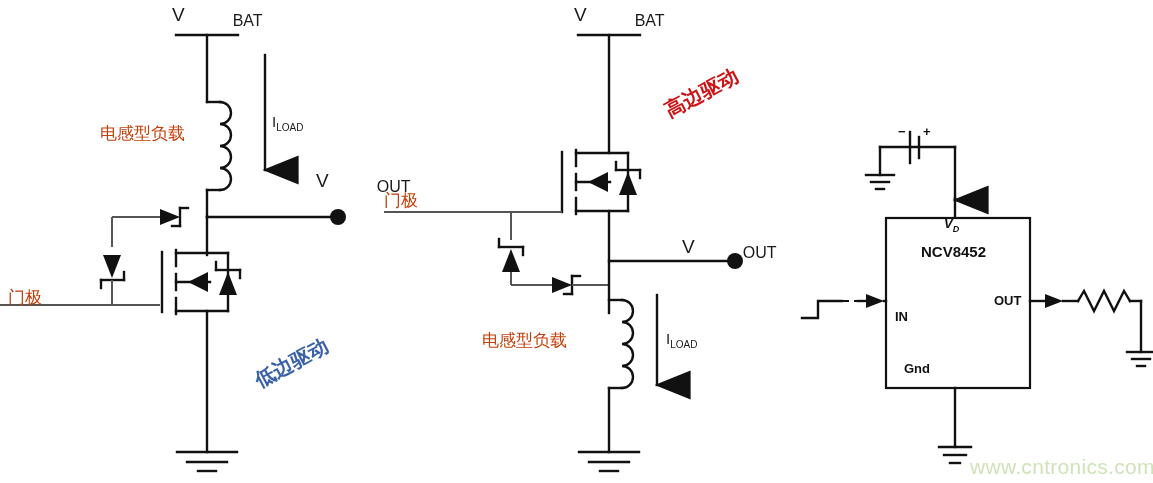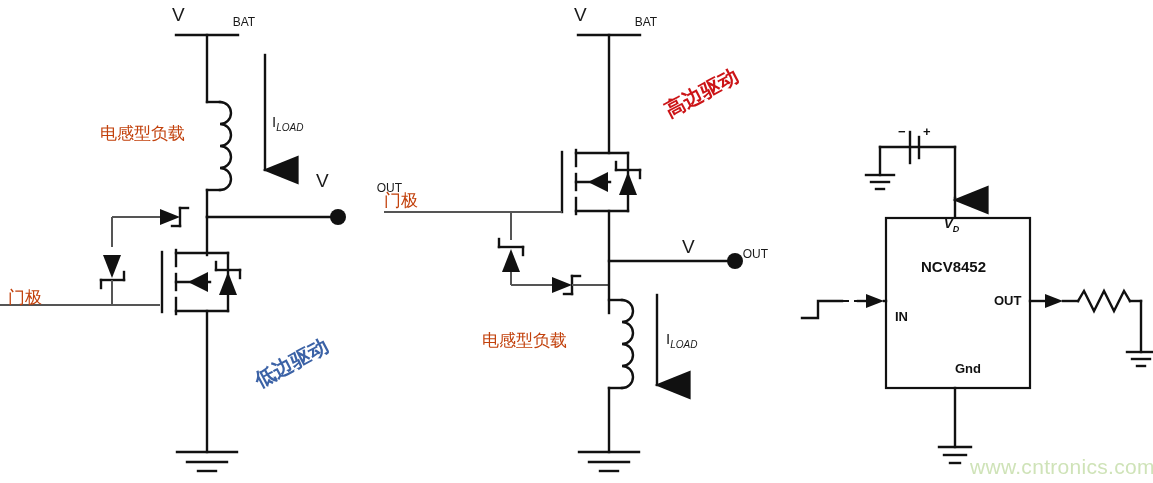--- a/index.html
+++ b/index.html
@@ -6,23 +6,23 @@
   body{width:1153px;height:483px;font-family:"Liberation Sans","DejaVu Sans",sans-serif;overflow:hidden;}
   #stage{position:relative;width:1153px;height:483px;background:#fff;}
   svg#schematic{position:absolute;left:0;top:0;width:1153px;height:483px;}
   .wire-thin{stroke:#555;stroke-width:2;fill:none;}
   .wire-blk{stroke:#111;stroke-width:2.4;fill:none;stroke-linecap:square;}
   .fill-blk{fill:#111;stroke:none;}
   .box{fill:#ffffff;stroke:#111;stroke-width:2.2;}
   .dash{stroke:#111;stroke-width:2;fill:none;stroke-dasharray:7 5;}
   .lbl{position:absolute;white-space:nowrap;color:#1a1a1a;}
   .v-label{font-size:19px;letter-spacing:0px;}
-  .v-label sub{font-size:12px;padding-left:48px;}
+  .v-label sub{font-size:16px;padding-left:48px;}
   .i-label{font-size:15px;}
-  .i-label sub{font-size:10px;font-style:italic;}
+  .i-label sub{font-size:10px;}
   .cn{font-size:17px;color:#c2410c;font-family:"DejaVu Sans","Liberation Sans",sans-serif;}
   .rot-blue{color:#3b62a6;font-size:20px;font-weight:600;transform:rotate(-28deg);transform-origin:left top;font-family:"DejaVu Sans","Liberation Sans",sans-serif;}
   .rot-red{color:#cc1417;font-size:20px;font-weight:600;transform:rotate(-28deg);transform-origin:left top;font-family:"DejaVu Sans","Liberation Sans",sans-serif;}
   .ic-name{font-size:15px;font-weight:600;color:#111;}
   .pin{font-size:13px;font-weight:600;color:#111;}
   .pin sub{font-size:9px;}
   .watermark{color:#cfe3b8;font-size:21px;letter-spacing:0.3px;}
   .plus{font-size:13px;font-weight:700;color:#111;}
 </style>
 </head>
@@ -258,20 +258,20 @@
   <div class="lbl cn" style="left:482px;top:329px;">电感型负载</div>
   <div class="lbl i-label" style="left:666px;top:330px;">
     <span>I</span><sub>LOAD</sub>
   </div>
 
   <div class="lbl plus" style="left:898px;top:124px;">−</div>
   <div class="lbl plus" style="left:923px;top:124px;">+</div>
   <div class="lbl pin" style="left:944px;top:216px;font-style:italic;">
     <span>V</span><sub>D</sub>
   </div>
-  <div class="lbl ic-name" style="left:921px;top:258px;">NCV8452</div>
+  <div class="lbl ic-name" style="left:921px;top:243px;">NCV8452</div>
   <div class="lbl pin" style="left:895px;top:309px;">IN</div>
   <div class="lbl pin" style="left:994px;top:293px;">OUT</div>
-  <div class="lbl pin" style="left:955px;top:361px;">Gnd</div>
+  <div class="lbl pin" style="left:904px;top:361px;">Gnd</div>
 
   <div class="lbl watermark" style="left:970px;top:455px;">www.cntronics.com</div>
 
 </div>
 
 </body></html>

